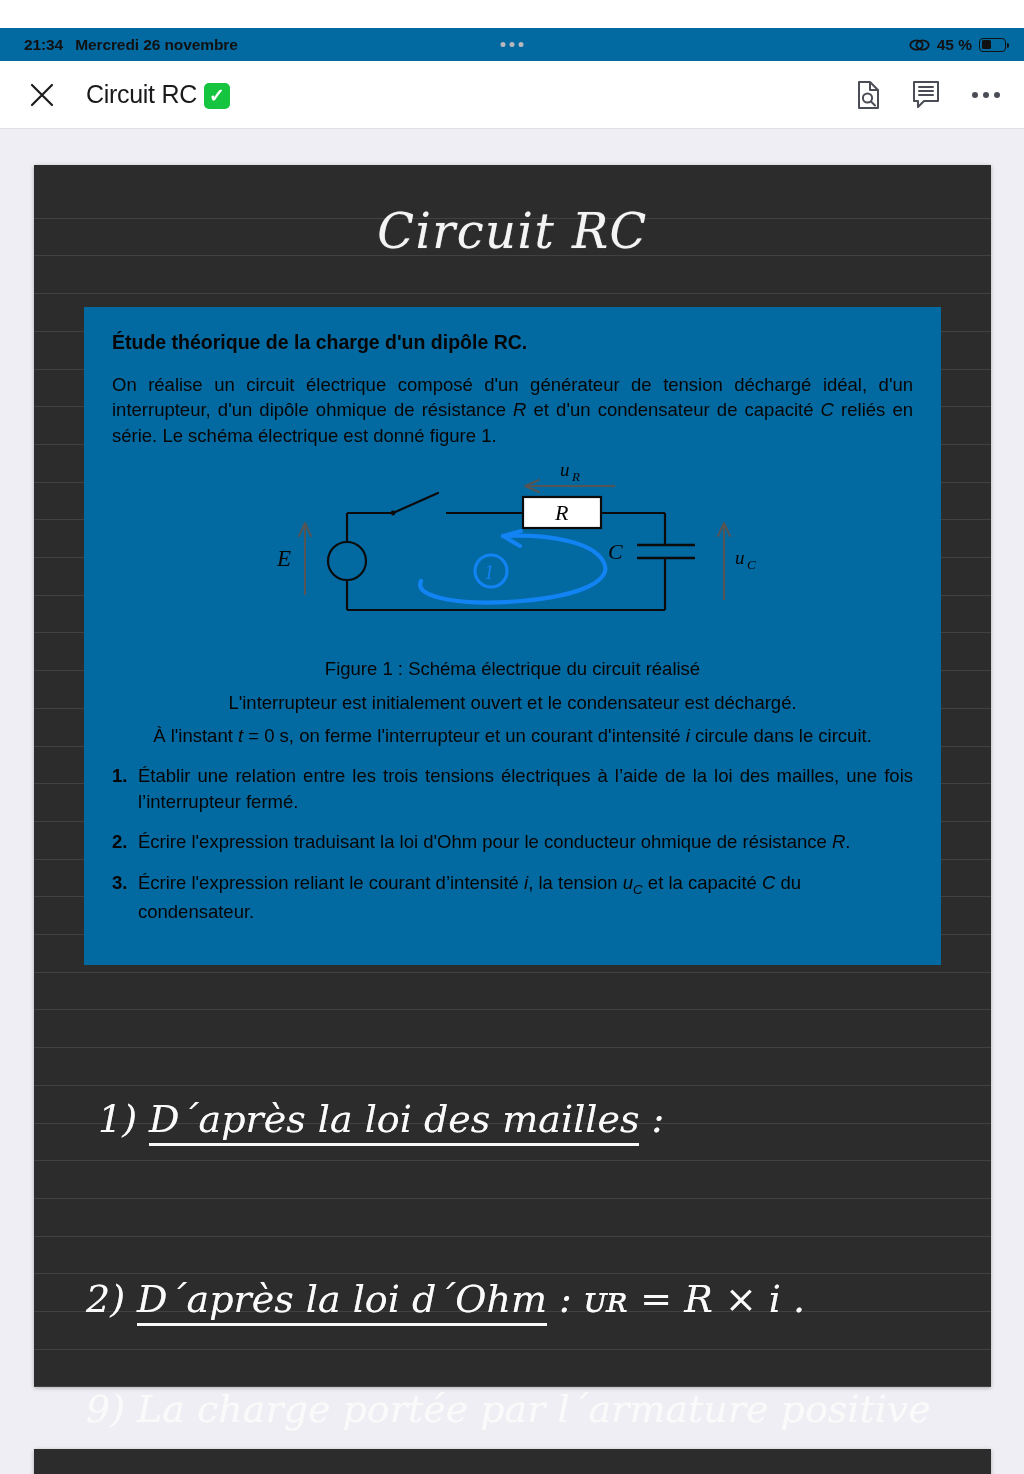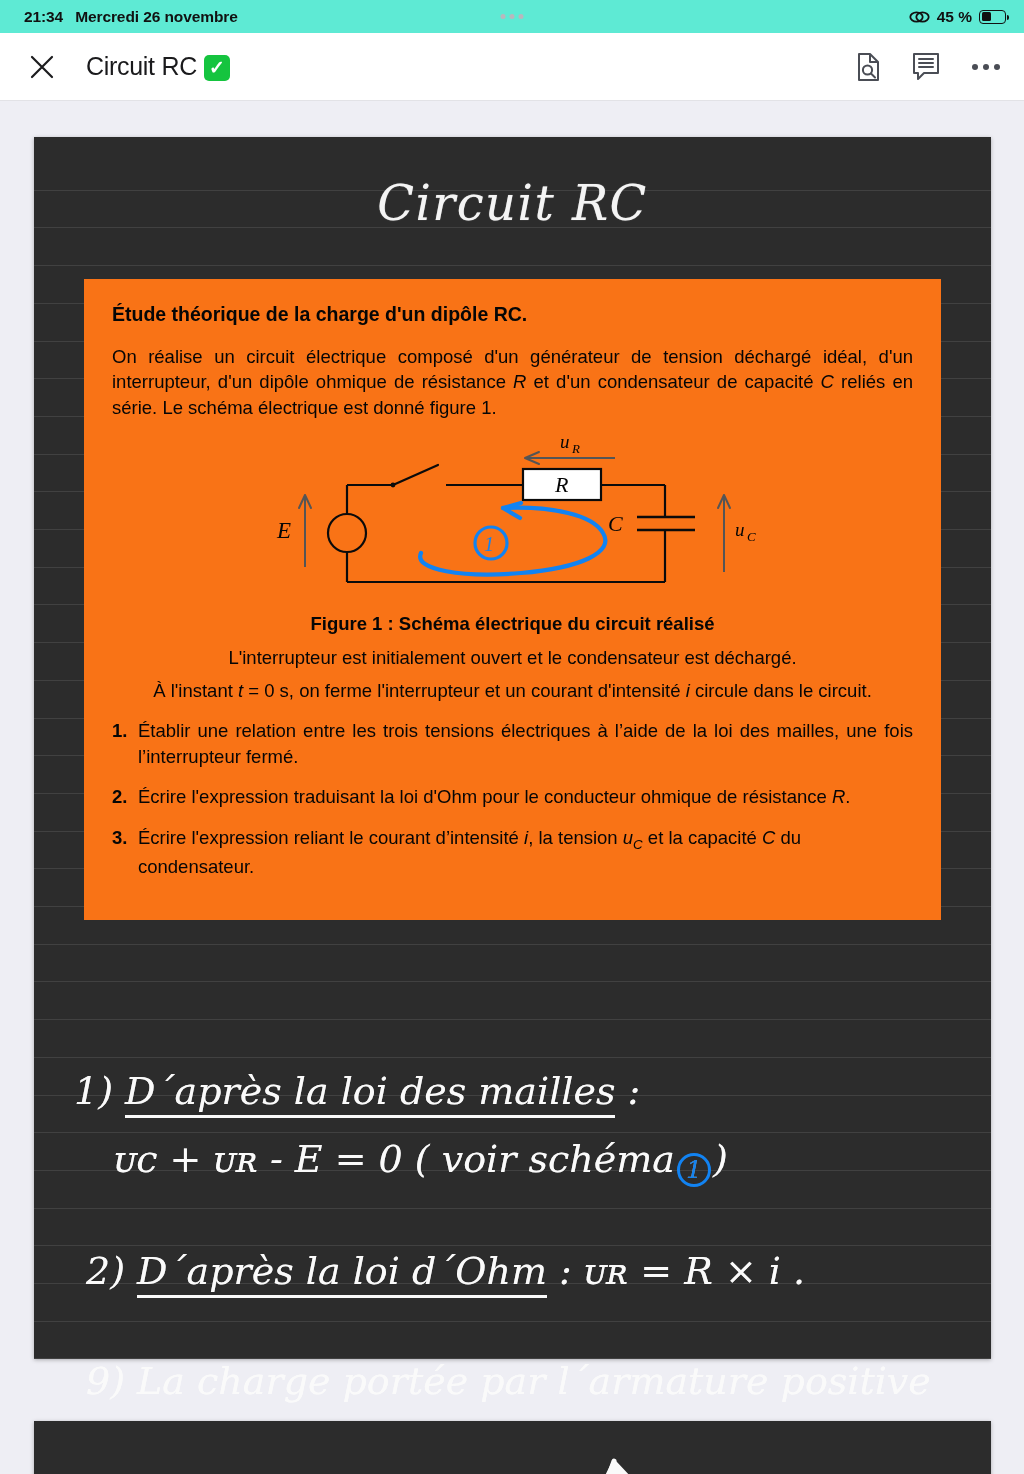--- a/index.html
+++ b/index.html
@@ -9,25 +9,26 @@
     height: 1474px;
     background: #ffffff;
     font-family: "Liberation Sans", sans-serif;
     overflow: hidden;
   }
 
   
   #status-bar {
     height: 33px;
     width: 100%;
-    background: #5eead4;
+    background: #0369a1;
     display: flex;
     align-items: center;
     padding: 0 18px 0 24px;
     position: relative;
+    margin-top: 28px;
   }
   #status-left {
     display: flex;
     align-items: baseline;
     gap: 12px;
     font-size: 15.5px;
     font-weight: bold;
     color: #111;
     letter-spacing: -0.1px;
   }
@@ -168,21 +169,21 @@
     letter-spacing: 1.5px;
     text-shadow: 0 0 1px rgba(255,255,255,.5);
   }
 
   
   #exercise-card {
     position: absolute;
     left: 50px;
     top: 142px;
     width: 857px;
-    background: #f97316;
+    background: #0369a1;
     color: #060606;
     padding: 22px 28px 26px 28px;
     font-size: 18.5px;
     line-height: 1.38;
   }
   #card-heading {
     font-weight: bold;
     font-size: 19.5px;
     margin-bottom: 16px;
   }
@@ -195,23 +196,22 @@
 
   
   #figure-wrap {
     margin: 12px 0 4px 0;
     display: flex;
     flex-direction: column;
     align-items: center;
   }
   #figure-caption {
     font-size: 18.5px;
-    margin-top: 1px;
+    margin-top: 18px;
     text-align: center;
-    font-weight: bold;
   }
 
   #stmts { margin-top: 14px; }
   .stmt {
     display: flex;
     margin-bottom: 15px;
   }
   .stmt-num { font-weight: bold; min-width: 26px; }
   .stmt-txt { flex: 1; text-align: justify; }
   .stmt-txt.left { text-align: left; }
@@ -220,21 +220,21 @@
 
   
   .hw {
     position: absolute;
     color: #fafafa;
     font-family: "DejaVu Serif", serif;
     font-style: italic;
     white-space: nowrap;
     text-shadow: 0 0 0.6px rgba(255,255,255,.6);
   }
-  #hw1a { left: 40px; top: 932px; font-size: 38px; }
+  #hw1a { left: 64px; top: 932px; font-size: 38px; }
   #hw1b { left: 80px; top: 1000px; font-size: 38px; }
   #hw2  { left: 52px; top: 1112px; font-size: 38px; }
   #hw3a { left: 52px; top: 1222px; font-size: 38px; }
   #hw3b { left: 66px; top: 1285px; font-size: 38px; }
 
   .ul-hand {
     border-bottom: 3px solid #fafafa;
     padding-bottom: 2px;
   }
   .circled-1 {
@@ -399,23 +399,20 @@
           <span class="stmt-num">3.</span>
           <span class="stmt-txt left"><span>Écrire l'expression reliant le courant d’intensité </span><i class="v">i</i><span>, la tension </span><i class="v" style="font-style:italic">u<sub style="font-size:.72em">C</sub></i><span> et la capacité </span><i class="v">C</i><span> du condensateur.</span></span>
         </div>
       </div>
     </div>
 
     <div class="hw" id="hw1a">
       <span>1) </span><span class="ul-hand">D´après la loi des mailles</span><span> :</span>
     </div>
 
-    <div class="hw" id="hw1b">
-      <span>ᴜc + ᴜʀ  -  E  =  0    ( voir schéma</span><span class="circled-1">1</span><span>)</span>
-    </div>
 
     <div class="hw" id="hw2">
       <span>2) </span><span class="ul-hand">D´après la loi d´Ohm</span><span> :  ᴜʀ = R × i .</span>
     </div>
 
     <div class="hw" id="hw3a">9) La charge portée par l´armature positive</div>
 
     <div class="hw" id="hw3b">
       <span>du condensateur vérifie :</span><span class="boxed">q = C × ᴜc</span>
     </div>

